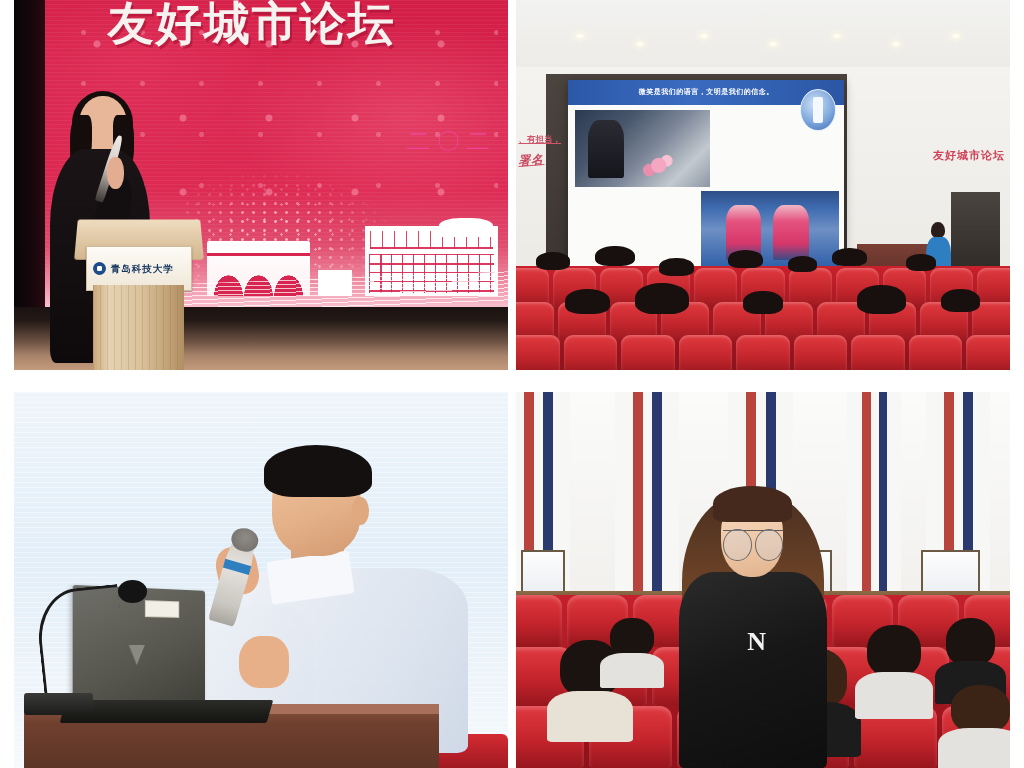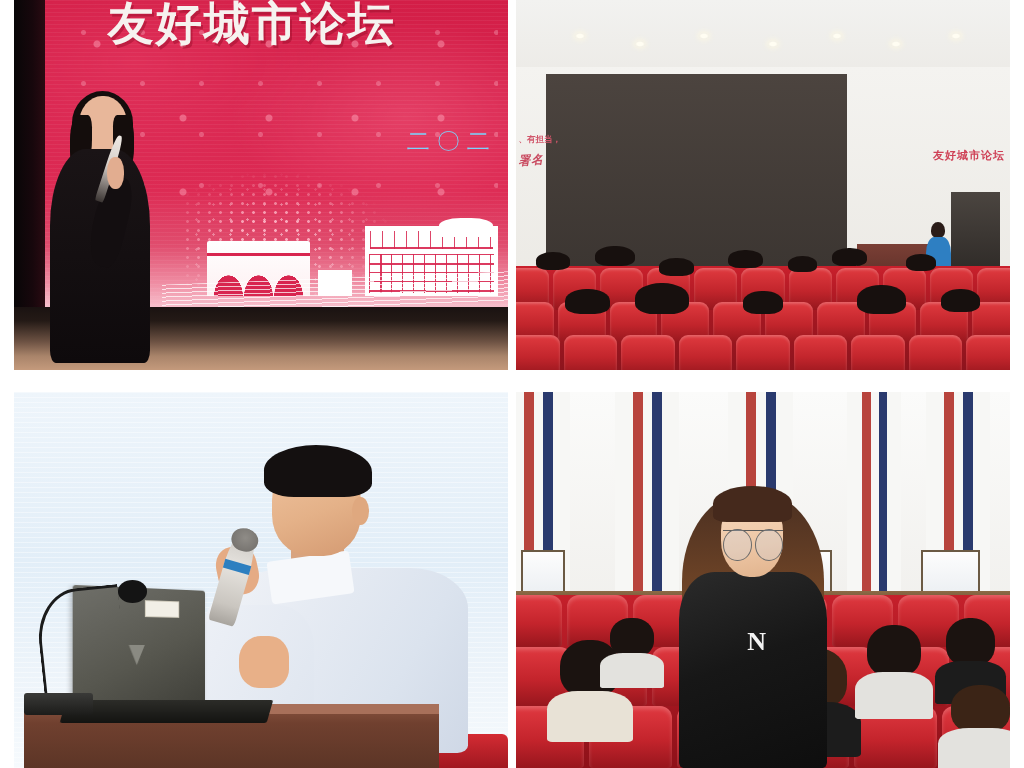--- a/index.html
+++ b/index.html
@@ -68,21 +68,21 @@
   }
   .p1 .title {
     position:absolute; left:19%; top:-2%;
     font-size:46px; letter-spacing:2px; font-weight:bold; color:#f6f2ef;
     text-shadow: 2px 3px 0 rgba(150,10,40,.45);
     font-family:"DejaVu Sans","Liberation Sans",sans-serif;
     white-space:nowrap;
   }
   .p1 .year {
     position:absolute; right:0.5%; top:34%;
-    font-size:23px; letter-spacing:7px; color:#7dd3fc; font-weight:500;
+    font-size:23px; letter-spacing:7px; color:#ec4899; font-weight:500;
     white-space:nowrap; overflow:hidden; width:20%;
   }
   .p1 .bld-gate{
     position:absolute; left:39%; bottom:20%; width:21%; height:15%;
     background:linear-gradient(180deg,#fff 0%,#fdf0f2 100%);
     border-radius:2px 2px 0 0;
   }
   .p1 .bld-gate::before{
     content:""; position:absolute; left:6%; top:38%; width:88%; height:62%;
     background:
@@ -263,20 +263,21 @@
   }
   .p2 .screen .ph2::after{
     content:""; position:absolute; left:52%; top:18%; width:26%; height:72%;
     background:linear-gradient(180deg,#f0b7c6 0%,#e4527f 30%,#d6376a 70%,#3a4c86 100%);
     border-radius:30% 30% 4% 4%;
   }
   .p2 .wtextL{
     position:absolute; left:0.5%; top:36%; width:17%;
     color:#d1556a; font-size:8.5px; line-height:1.5; font-weight:bold;
     font-family:"DejaVu Sans","Liberation Sans",sans-serif;
+    text-decoration:underline;
   }
   .p2 .sig{
     display:block; margin-top:3px; color:#c94a60; font-size:12px;
     font-style:italic; letter-spacing:1px; transform:rotate(-4deg);
   }
   .p2 .wtextR{
     position:absolute; right:1%; top:40%;
     color:#cf4257; font-size:11px; font-weight:bold; letter-spacing:1px;
     font-family:"DejaVu Sans","Liberation Sans",sans-serif; white-space:nowrap;
   }
@@ -533,35 +534,51 @@
       <div class="hair"></div>
       <div class="head"></div>
       <div class="hair2"></div>
       <div class="hair3"></div>
       <div class="torso"></div>
       <div class="arm"></div>
       <div class="mic"></div>
       <div class="hand"></div>
     </div>
 
+    <div class="podium">
+      <div class="top"></div>
+      <div class="plate">
+        <span class="logo"></span>
+        <span class="nm">青岛科技大学</span>
+      </div>
+      <div class="body"></div>
+    </div>
   </figure>
 
   <figure class="photo p2">
     <div class="ceiling"></div>
     <div class="light" style="left:12%;top:9%"></div>
     <div class="light" style="left:24%;top:11%"></div>
     <div class="light" style="left:37%;top:9%"></div>
     <div class="light" style="left:51%;top:11%"></div>
     <div class="light" style="left:64%;top:9%"></div>
     <div class="light" style="left:76%;top:11%"></div>
     <div class="light" style="left:88%;top:9%"></div>
 
     <div class="wall"></div>
     <div class="darkpanel"></div>
 
+    <div class="screen">
+      <div class="shdr">
+        <span>微笑是我们的语言，文明是我们的信念。</span>
+      </div>
+      <div class="badge"></div>
+      <div class="ph1"></div>
+      <div class="ph2"></div>
+    </div>
 
     <div class="wtextL">
       <span>、有担当，</span>
       <span class="sig">署名</span>
     </div>
     <div class="wtextR">友好城市论坛</div>
 
     <div class="doorway"></div>
     <div class="stagedesk"></div>
     <div class="presenter">

